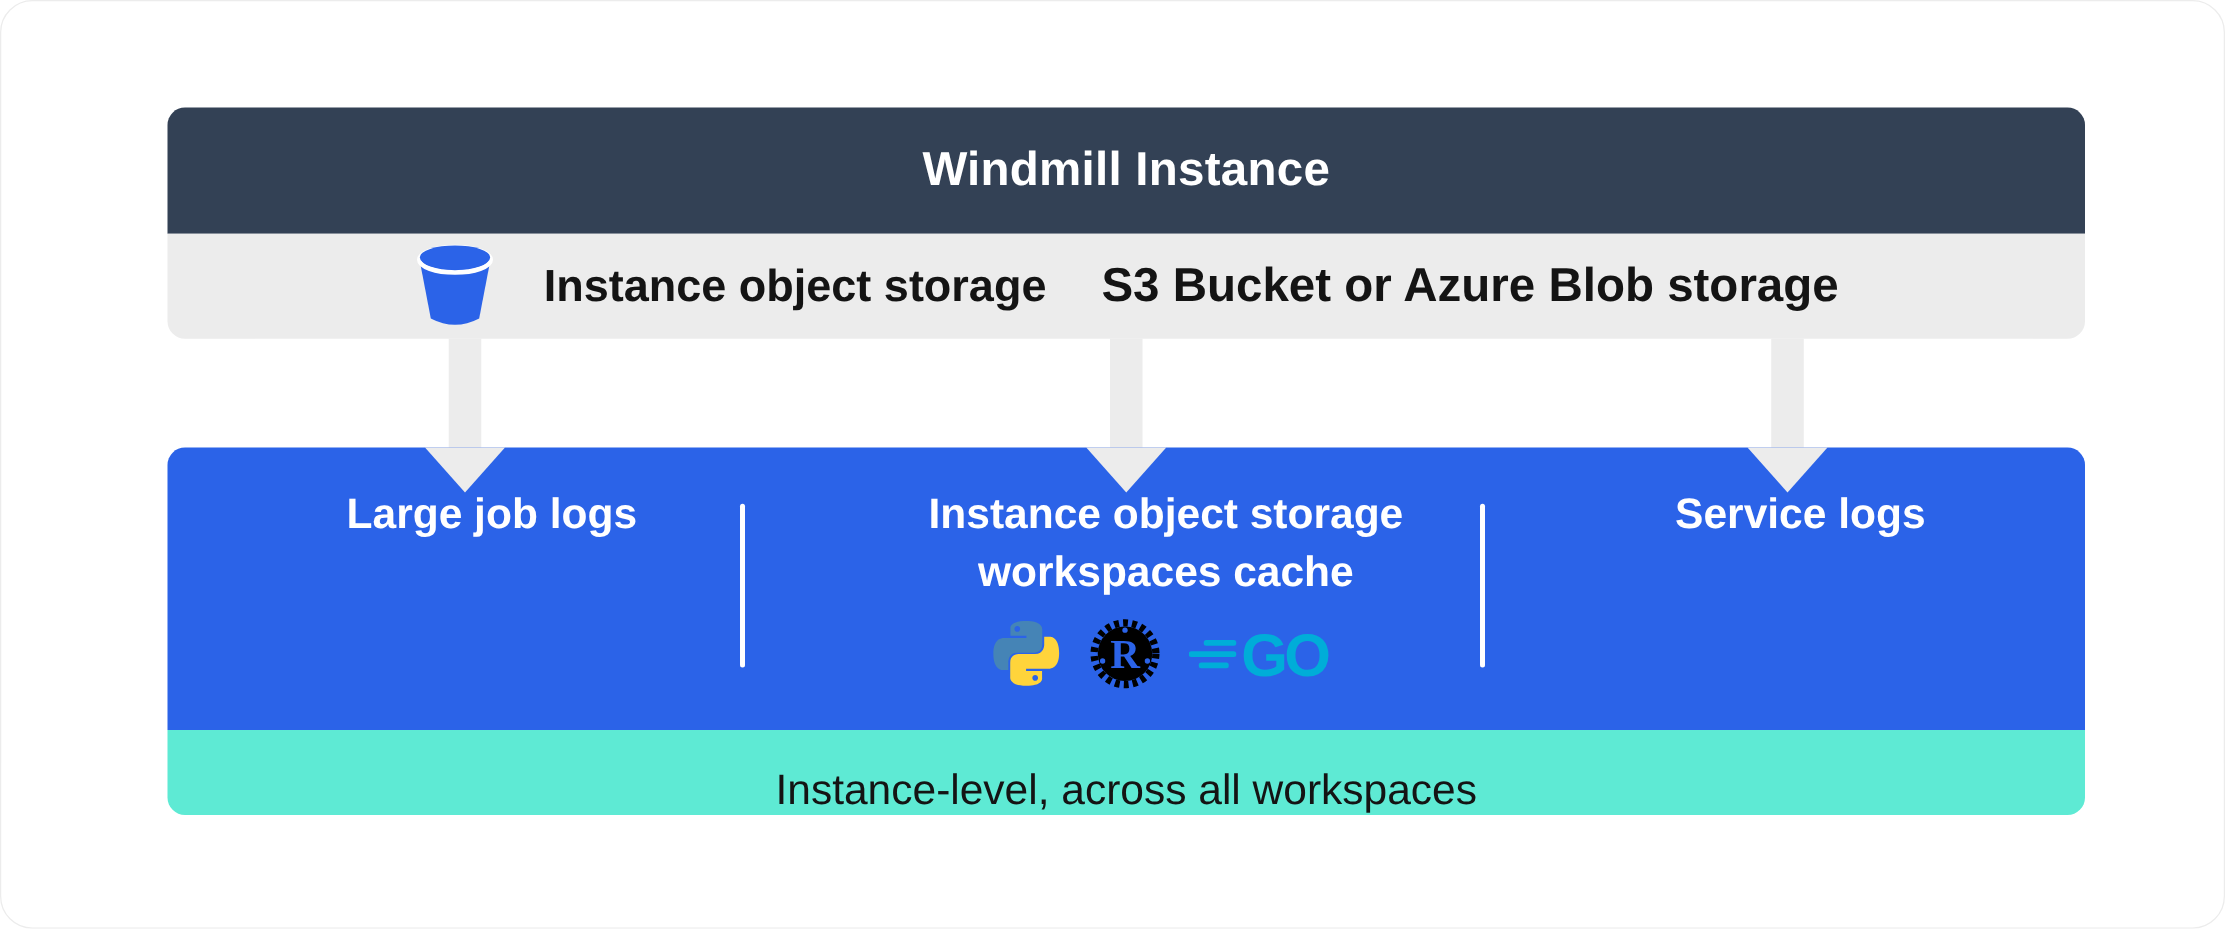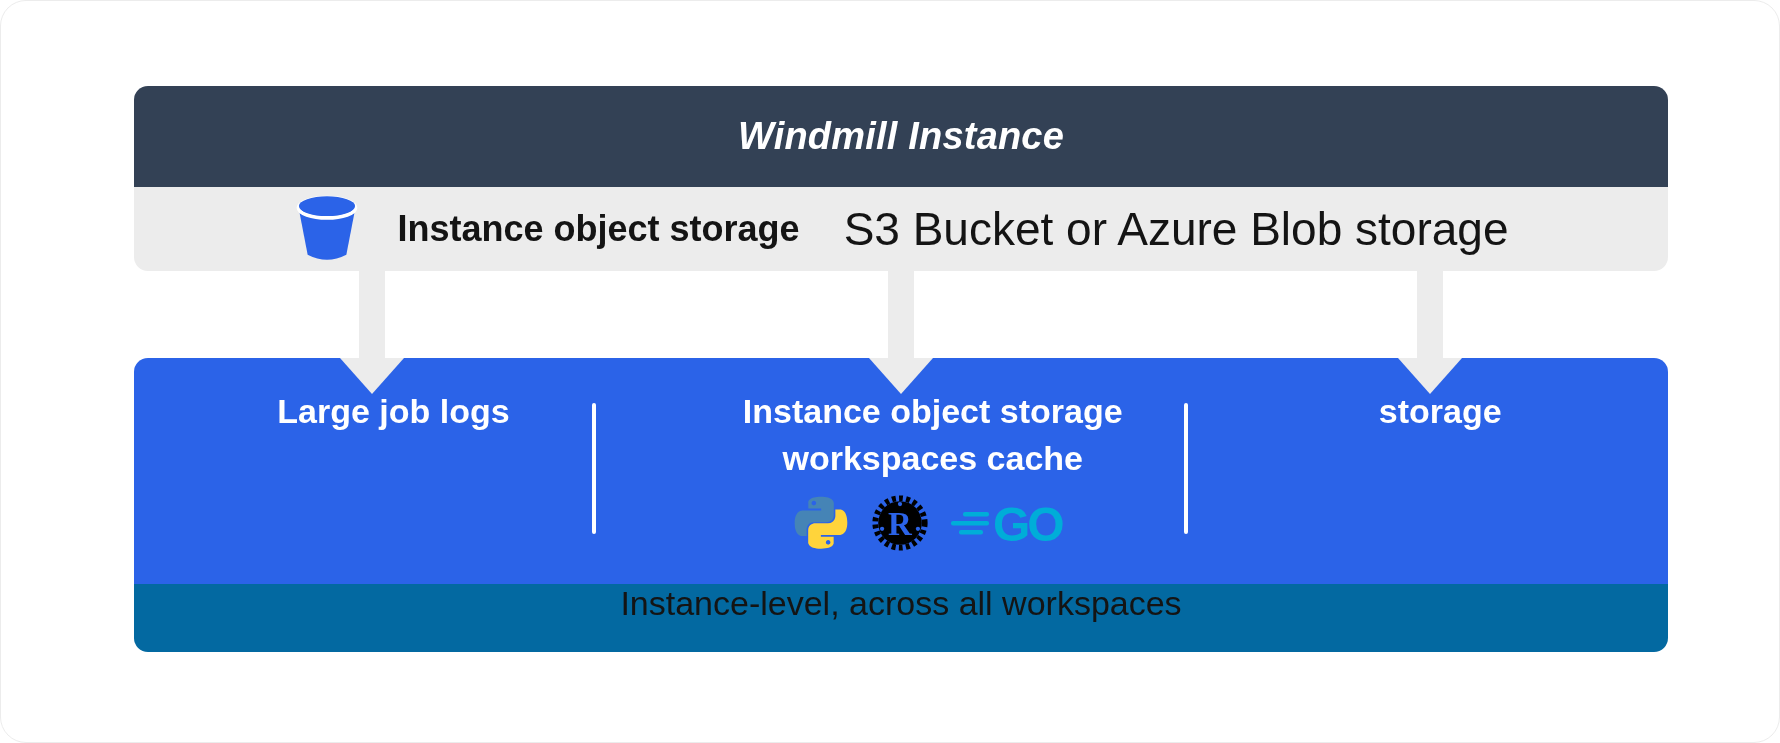--- a/index.html
+++ b/index.html
@@ -4,28 +4,28 @@
 <style>
   html,body{margin:0;padding:0;background:#fff;}
   body{font-family:"Liberation Sans",sans-serif;}
   .canvas{position:relative;width:1780px;height:743px;background:#ffffff;
           border:1px solid #ececec;border-radius:26px;box-sizing:border-box;overflow:hidden;}
 
   
   .header{position:absolute;left:133px;top:85px;width:1534px;height:101px;
           background:#334155;border-radius:14px 14px 0 0;
           display:flex;align-items:center;justify-content:center;}
-  .header-title{color:#ffffff;font-size:38px;font-weight:700;letter-spacing:.2px;font-style:italic;}
+  .header-title{color:#ffffff;font-size:38px;font-weight:700;letter-spacing:.2px;}
 
   .storage-row{position:absolute;left:133px;top:186px;width:1534px;height:84px;
           background:#ececec;border-radius:0 0 14px 14px;
           display:flex;align-items:center;justify-content:center;}
   .storage-row .bucket{width:66px;height:70px;margin-right:38px;flex:0 0 auto;}
   .storage-label{font-size:36px;font-weight:700;color:#141414;margin-right:44px;white-space:nowrap;}
-  .storage-desc{font-size:46px;font-weight:400;color:#141414;white-space:nowrap;}
+  .storage-desc{font-size:38px;font-weight:700;color:#141414;white-space:nowrap;}
 
   
   .shaft{position:absolute;top:270px;width:26px;height:88px;background:#ececec;}
   .arrowhead{position:absolute;top:357px;width:0;height:0;
              border-left:32px solid transparent;border-right:32px solid transparent;
              border-top:36px solid #ececec;z-index:3;}
   .shaft1{left:358px;} .shaft2{left:887px;} .shaft3{left:1416px;}
   .head1{left:339px;}  .head2{left:868px;}  .head3{left:1397px;}
 
   
@@ -33,22 +33,22 @@
               background:#2b63e8;border-radius:14px 14px 0 0;display:flex;}
   .bp-col{display:flex;flex-direction:column;align-items:center;padding-top:30px;box-sizing:border-box;}
   .col1{width:548px;} .col2{width:591px;} .col3{width:481px;}
   .bp-label{color:#ffffff;font-size:34px;font-weight:700;line-height:47px;text-align:center;}
   .divider{position:absolute;top:45px;width:4px;height:131px;background:#ffffff;border-radius:2px;}
   .div1{left:458px;} .div2{left:1050px;}
   .lang-row{display:flex;align-items:center;gap:20px;margin-top:10px;height:62px;}
 
   
   .footer{position:absolute;left:133px;top:583px;width:1534px;height:68px;
-          background:#0369a1;border-radius:0 0 14px 14px;
-          display:flex;align-items:flex-start;justify-content:center;}
+          background:#5eead4;border-radius:0 0 14px 14px;
+          display:flex;align-items:flex-end;justify-content:center;}
   .footer-label{font-size:34px;color:#141414;font-weight:400;}
 </style>
 </head>
 <body>
 
 <div class="canvas">
 
   <div class="header">
     <div class="header-title">Windmill Instance</div>
   </div>
@@ -103,21 +103,21 @@
           <rect x="12" y="14" width="26" height="4.5" rx="2" fill="#00ADD8"></rect>
           <rect x="0" y="23" width="38" height="4.5" rx="2" fill="#00ADD8"></rect>
           <rect x="8" y="32" width="24" height="4.5" rx="2" fill="#00ADD8"></rect>
           <text x="42" y="43" font-family="'Liberation Sans',sans-serif" font-size="48" font-weight="bold" fill="#00ADD8" letter-spacing="-3">GO</text>
         </svg>
       </div>
     </div>
 
     <div class="bp-col col3">
       <div class="bp-label">
-        <div>storage</div>
+        <div>Service logs</div>
       </div>
     </div>
 
     <div class="divider div1"></div>
     <div class="divider div2"></div>
   </div>
 
   <div class="footer">
     <div class="footer-label">Instance-level, across all workspaces</div>
   </div>

